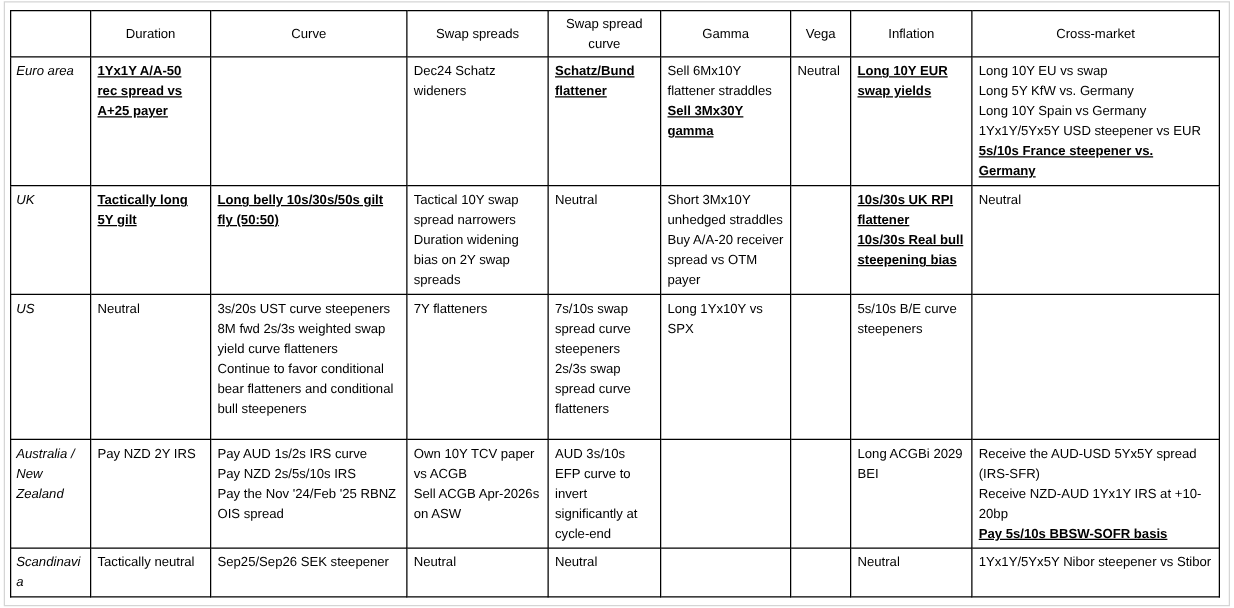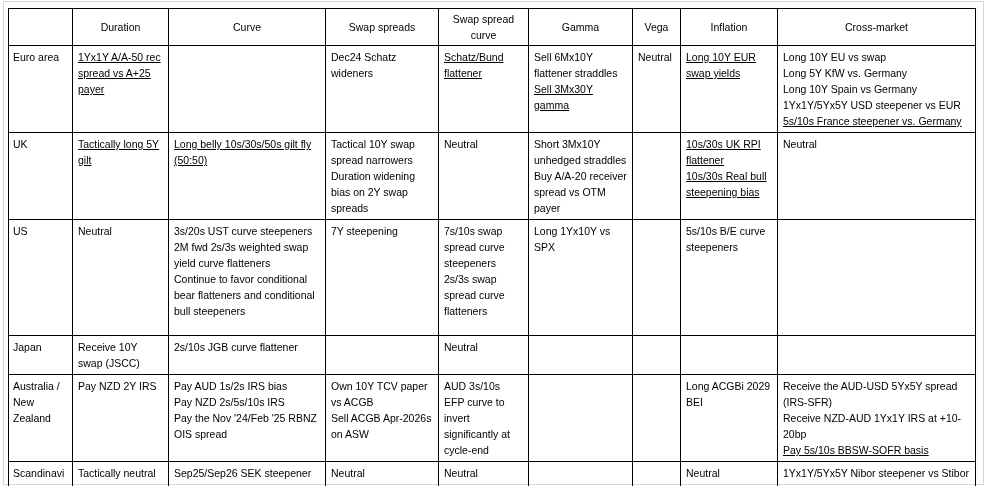--- a/index.html
+++ b/index.html
@@ -34,39 +34,39 @@
     padding: 3px 5px;
     font-weight: normal;
     word-wrap: break-word;
   }
   .rec-table thead th {
     text-align: center;
     vertical-align: middle;
     height: 34px;
     padding: 2px 4px;
   }
-  .rec-table td.region { padding: 3px 4px; }
+  .rec-table td.region { padding: 3px 4px; font-style: italic; }
   col.c0 { width: 64px; }
   col.c1 { width: 96px; }
   col.c2 { width: 157px; }
   col.c3 { width: 113px; }
   col.c4 { width: 90px; }
   col.c5 { width: 104px; }
   col.c6 { width: 48px; }
   col.c7 { width: 97px; }
   col.c8 { width: 198px; }
   tbody tr.row0 { height: 86px; }
   tbody tr.row1 { height: 84px; }
   tbody tr.row2 { height: 116px; }
   tbody tr.row3 { height: 33px; }
   tbody tr.row4 { height: 74px; }
   tbody tr.row5 { height: 32px; }
   .item { }
   .item.strong {
-    font-weight: normal;
+    font-weight: bold;
     text-decoration: underline;
   }
 </style>
 </head>
 <body>
 
 <div class="page-edge"></div>
 
 <table class="rec-table">
   <colgroup>
@@ -152,63 +152,46 @@
           <div class="item">Neutral</div>
         </td>
       </tr>
       <tr class="row2">
         <td class="region">US</td>
         <td>
           <div class="item">Neutral</div>
         </td>
         <td>
           <div class="item">3s/20s UST curve steepeners</div>
-          <div class="item">2M fwd 2s/3s weighted swap yield curve flatteners</div>
+          <div class="item">8M fwd 2s/3s weighted swap yield curve flatteners</div>
           <div class="item">Continue to favor conditional bear flatteners and conditional bull steepeners</div>
         </td>
         <td>
-          <div class="item">7Y steepening</div>
+          <div class="item">7Y flatteners</div>
         </td>
         <td>
           <div class="item">7s/10s swap spread curve steepeners</div>
           <div class="item">2s/3s swap spread curve flatteners</div>
         </td>
         <td>
           <div class="item">Long 1Yx10Y vs SPX</div>
         </td>
         <td></td>
         <td>
           <div class="item">5s/10s B/E curve steepeners</div>
         </td>
         <td></td>
       </tr>
-      <tr class="row3">
-        <td class="region">Japan</td>
-        <td>
-          <div class="item">Receive 10Y swap (JSCC)</div>
-        </td>
-        <td>
-          <div class="item">2s/10s JGB curve flattener</div>
-        </td>
-        <td></td>
-        <td>
-          <div class="item">Neutral</div>
-        </td>
-        <td></td>
-        <td></td>
-        <td></td>
-        <td></td>
-      </tr>
       <tr class="row4">
         <td class="region">Australia / New Zealand</td>
         <td>
           <div class="item">Pay NZD 2Y IRS</div>
         </td>
         <td>
-          <div class="item">Pay AUD 1s/2s IRS bias</div>
+          <div class="item">Pay AUD 1s/2s IRS curve</div>
           <div class="item">Pay NZD 2s/5s/10s IRS</div>
           <div class="item">Pay the Nov '24/Feb '25 RBNZ OIS spread</div>
         </td>
         <td>
           <div class="item">Own 10Y TCV paper vs ACGB</div>
           <div class="item">Sell ACGB Apr-2026s on ASW</div>
         </td>
         <td>
           <div class="item">AUD 3s/10s EFP curve to invert significantly at cycle-end</div>
         </td>

